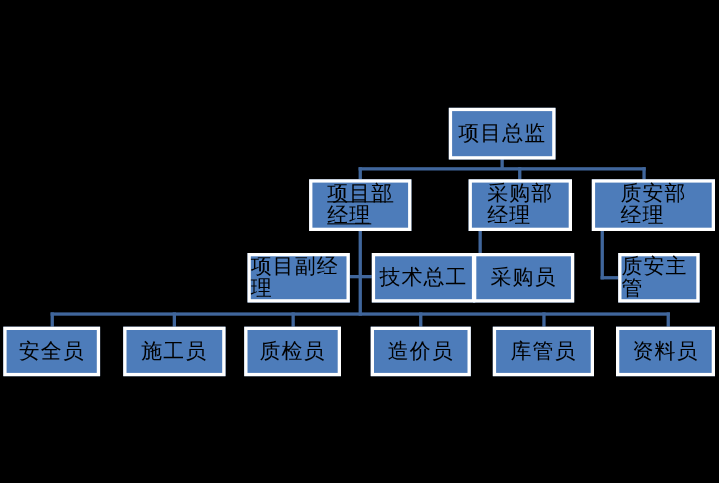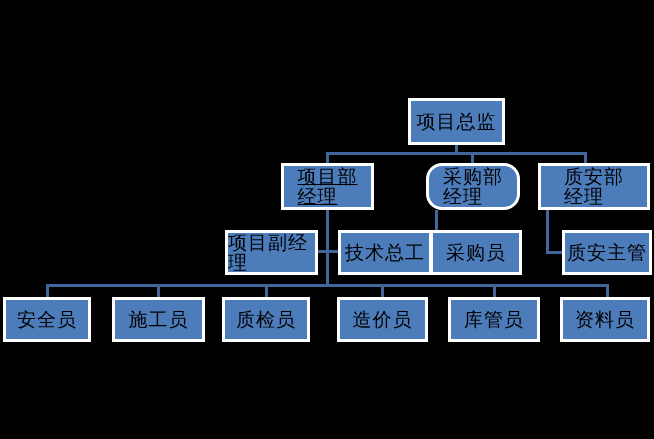--- a/index.html
+++ b/index.html
@@ -51,29 +51,29 @@
   <div class="line" style="left:157px;top:284px;width:3px;height:13px;"></div>
   <div class="line" style="left:265px;top:284px;width:3px;height:13px;"></div>
   <div class="line" style="left:381px;top:284px;width:3px;height:13px;"></div>
   <div class="line" style="left:493px;top:284px;width:3px;height:13px;"></div>
   <div class="line" style="left:606px;top:284px;width:3px;height:13px;"></div>
 
   <div class="node" style="left:408px;top:98px;width:97px;height:47px;">项目总监</div>
 
   <div class="node" style="left:281px;top:163px;width:93px;height:47px;text-decoration:underline;">项目部
 经理</div>
-  <div class="node" style="left:426px;top:163px;width:94px;height:47px;border-radius:16px;">采购部
+  <div class="node" style="left:426px;top:163px;width:94px;height:47px;">采购部
 经理</div>
   <div class="node" style="left:538px;top:163px;width:112px;height:47px;">质安部
 经理</div>
 
   <div class="node" style="left:338px;top:230px;width:94px;height:45px;">技术总工</div>
   <div class="node" style="left:225px;top:230px;width:93px;height:45px;">项目副经理</div>
   <div class="node" style="left:430px;top:230px;width:92px;height:45px;">采购员</div>
-  <div class="node" style="left:562px;top:230px;width:90px;height:45px;">质安主管</div>
+  <div class="node" style="left:562px;top:230px;width:74px;height:45px;">质安主管</div>
 
   <div class="node" style="left:3px;top:297px;width:88px;height:45px;">安全员</div>
   <div class="node" style="left:222px;top:297px;width:88px;height:45px;">质检员</div>
   <div class="node" style="left:112px;top:297px;width:93px;height:45px;">施工员</div>
   <div class="node" style="left:448px;top:297px;width:92px;height:45px;">库管员</div>
   <div class="node" style="left:337px;top:297px;width:91px;height:45px;">造价员</div>
   <div class="node" style="left:560px;top:297px;width:90px;height:45px;">资料员</div>
 
 </div>
 

